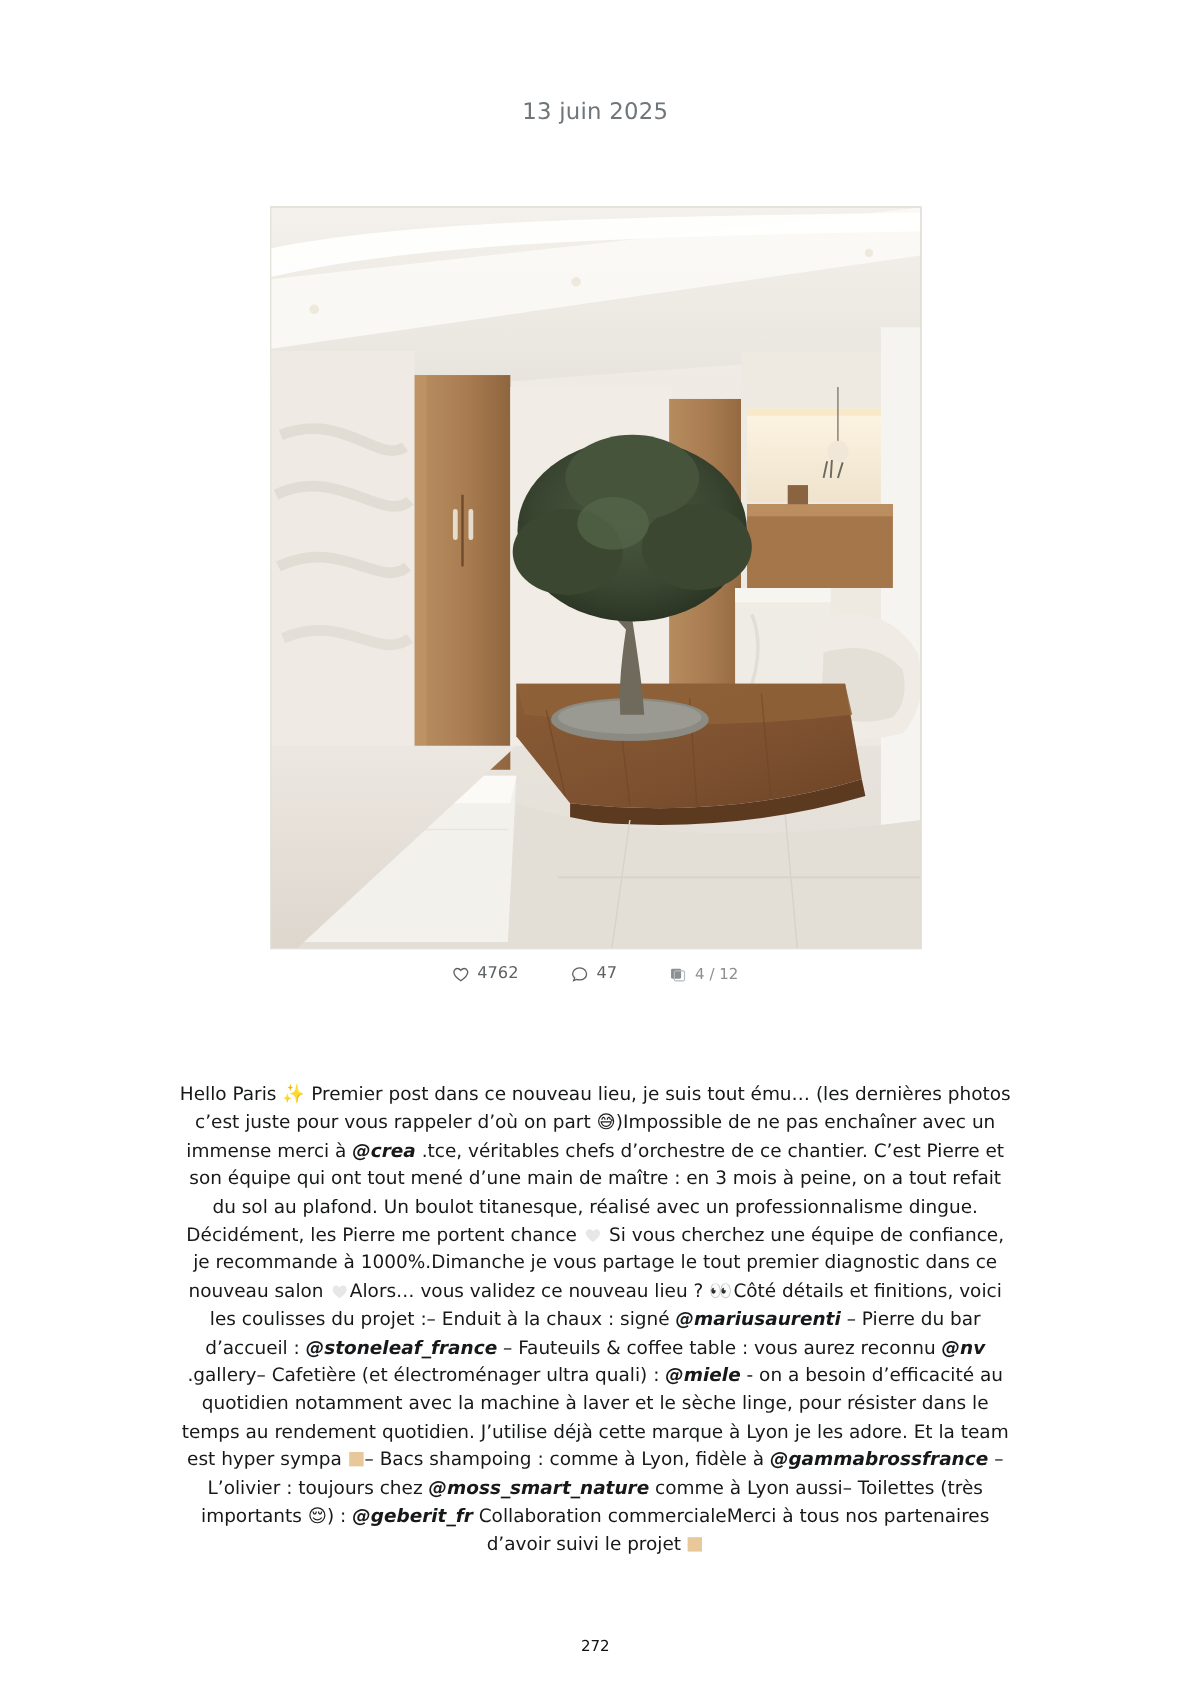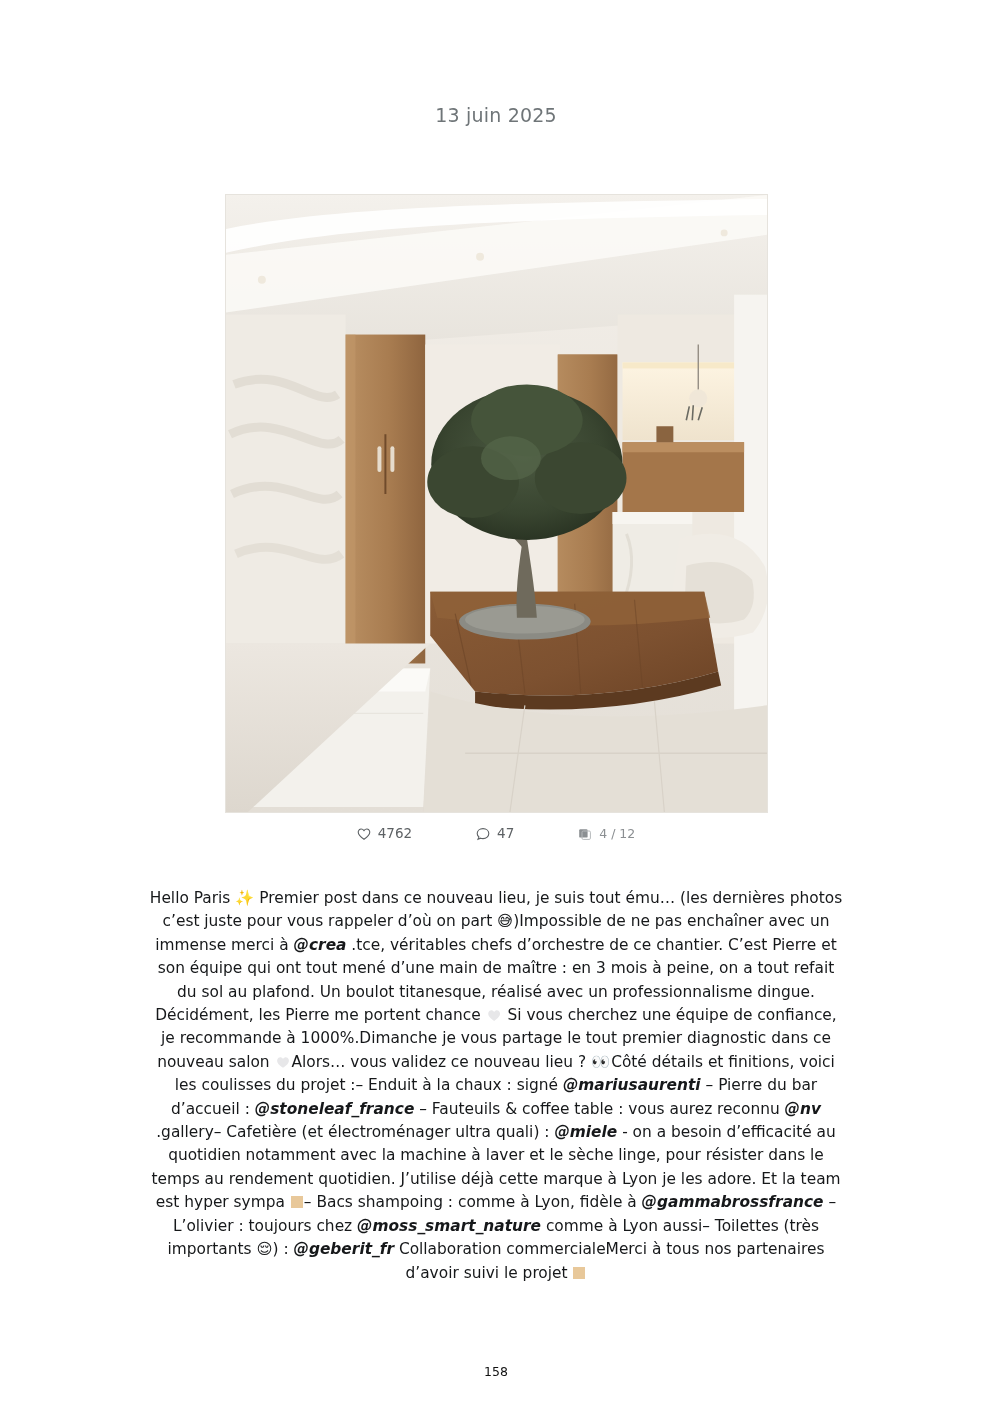--- a/index.html
+++ b/index.html
@@ -21,21 +21,21 @@
     height: 1403px;
     position: relative;
     box-sizing: border-box;
   }
 
   .date-header {
     text-align: center;
     color: #6f7578;
     font-size: 19px;
     letter-spacing: 0.2px;
-    padding-top: 104px;
+    padding-top: 82px;
     font-family: "DejaVu Sans", "Liberation Sans", sans-serif;
   }
 
   .media-wrap {
     margin-top: 68px;
     display: flex;
     justify-content: center;
   }
 
   .photo {
@@ -49,41 +49,41 @@
   }
 
   
   .photo svg { display:block; width:100%; height:100%; }
 
   .meta-row {
     margin-top: 14px;
     display: flex;
     justify-content: center;
     align-items: center;
-    gap: 64px;
+    gap: 44px;
     color: #5d6164;
     font-size: 13.5px;
   }
   .meta-item {
     display: flex;
     align-items: center;
     gap: 7px;
   }
   .meta-item .ic {
     display: inline-block;
     width: 14px;
     height: 14px;
     position: relative;
   }
   .heart-ic svg, .comment-ic svg, .carousel-ic svg { display:block; }
   .meta-count { line-height: 1; }
   .counter-text { color: #8b8f92; font-size: 12.5px; }
 
   .caption {
-    margin: 46px auto 0 auto;
+    margin: 82px auto 0 auto;
     width: 700px;
     text-align: center;
     font-size: 15.4px;
     line-height: 1.52;
     color: #16181a;
     font-family: "DejaVu Sans", "Liberation Sans", sans-serif;
   }
   .caption b, .caption .handle {
     font-weight: bold;
     font-style: italic;
@@ -273,14 +273,14 @@
         </svg>
       </span>
       <span class="meta-count counter-text">4 / 12</span>
     </div>
   </div>
 
   <div class="caption">
     <span>Hello Paris </span><span class="emoji">✨</span><span> Premier post dans ce nouveau lieu, je suis tout ému… (les dernières photos c’est juste pour vous rappeler d’où on part </span><span class="emoji">😅</span><span>)Impossible de ne pas enchaîner avec un immense merci à </span><span class="handle">@crea</span><span> .tce, véritables chefs d’orchestre de ce chantier. C’est Pierre et son équipe qui ont tout mené d’une main de maître : en 3 mois à peine, on a tout refait du sol au plafond. Un boulot titanesque, réalisé avec un professionnalisme dingue. Décidément, les Pierre me portent chance </span><span class="heart-emoji"></span><span> Si vous cherchez une équipe de confiance, je recommande à 1000%.Dimanche je vous partage le tout premier diagnostic dans ce nouveau salon </span><span class="heart-emoji"></span><span>Alors… vous validez ce nouveau lieu ? </span><span class="emoji dot-eyes">👀</span><span>Côté détails et finitions, voici les coulisses du projet :– Enduit à la chaux : signé </span><span class="handle">@mariusaurenti</span><span> – Pierre du bar d’accueil : </span><span class="handle">@stoneleaf_france</span><span> – Fauteuils &amp; coffee table : vous aurez reconnu </span><span class="handle">@nv</span><span> .gallery– Cafetière (et électroménager ultra quali) : </span><span class="handle">@miele</span><span> - on a besoin d’efficacité au quotidien notamment avec la machine à laver et le sèche linge, pour résister dans le temps au rendement quotidien. J’utilise déjà cette marque à Lyon je les adore. Et la team est hyper sympa </span><span class="sq"></span><span>– Bacs shampoing : comme à Lyon, fidèle à </span><span class="handle">@gammabrossfrance</span><span> – L’olivier : toujours chez </span><span class="handle">@moss_smart_nature</span><span> comme à Lyon aussi– Toilettes (très importants </span><span class="emoji">😌</span><span>) : </span><span class="handle">@geberit_fr</span><span> Collaboration commercialeMerci à tous nos partenaires d’avoir suivi le projet </span><span class="sq"></span>
   </div>
 
-  <div class="page-number">158</div>
+  <div class="page-number">272</div>
 </div>
 
 </body></html>

